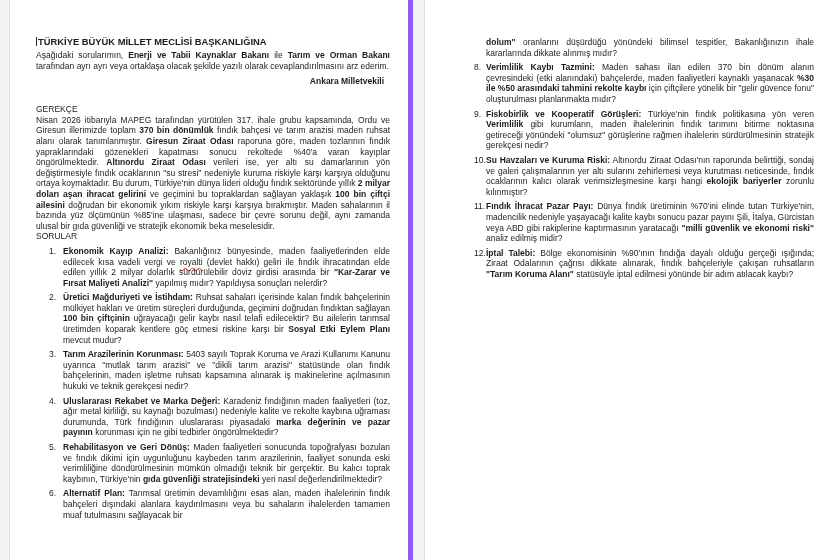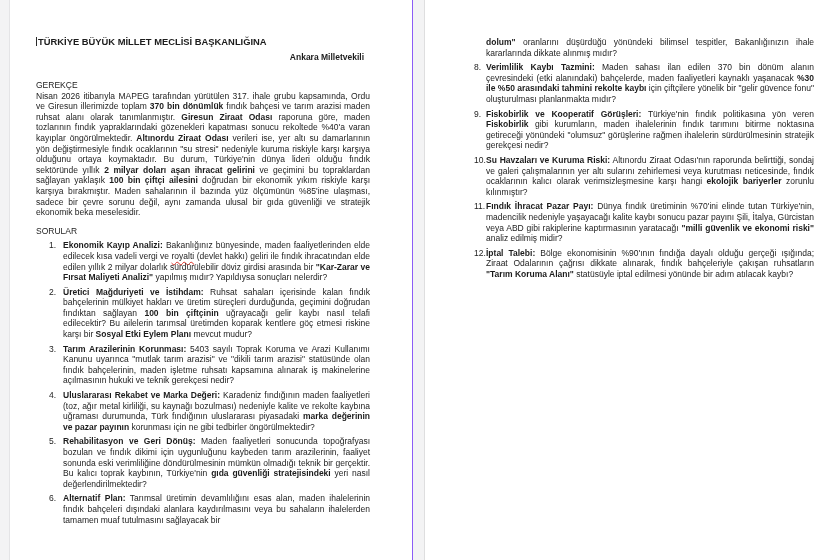--- a/index.html
+++ b/index.html
@@ -8,36 +8,36 @@
     position:relative; width:820px; height:560px;
     font-family:"Liberation Sans", sans-serif;
     font-size:8.5px; line-height:10.6px; color:#1c1c1c;
     background:#f3f3f4;
   }
   .page {
     position:absolute; top:0; height:560px; background:#ffffff; overflow:hidden;
   }
   .page-1 {
     left:9px; width:404px;
-    border-left:1px solid #e4e4e6; border-right:1px solid #8b5cf6;
-    padding:36px 42px 0 26px;
+    border-left:1px solid #e4e4e6; border-right:5px solid #8b5cf6;
+    padding:36px 18px 0 26px;
   }
   .page-2 {
     left:424px; width:396px;
     border-left:1px solid #dededf;
     padding:37px 6px 0 49px;
   }
   .doc-heading { font-weight:bold; font-size:9.4px; line-height:11px; text-align:left; }
   .caret { display:inline-block; width:1px; height:9.5px; background:#2a2a2a; vertical-align:-1px; margin-right:1px; }
   p.just { text-align:justify; }
   .intro { margin-top:3px; }
   .signature { text-align:right; font-weight:bold; margin-top:4px; padding-right:6px; line-height:13px; }
   .section-heading { font-weight:normal; text-align:left; }
   .h-gerekce { margin-top:16px; }
-  .h-sorular { margin-top:8px; }
+  .h-sorular { margin-top:0; }
   .rationale { margin-top:0; }
   .q-list { margin-top:2px; }
   .q-item { display:flex; margin-top:4px; }
   .page-1 .q-num { flex:0 0 14px; margin-left:13px; }
   .page-2 .q-num { flex:0 0 12px; margin-left:0; }
   .q-text { flex:1; text-align:justify; }
   .continuation { margin-left:12px; text-align:justify; }
   .b { font-weight:bold; }
   .misspelled {
     text-decoration-line:underline;
@@ -48,20 +48,21 @@
   }
 </style>
 </head>
 <body>
 
 <div class="canvas">
 
   <div class="page page-1">
     <div class="doc-heading"><span class="caret"></span><span>TÜRKİYE BÜYÜK MİLLET MECLİSİ BAŞKANLIĞINA</span></div>
 
+    <p class="just intro"><span>Aşağıdaki sorularımın, </span><span class="b">Enerji ve Tabii Kaynaklar Bakanı</span><span> ile </span><span class="b">Tarım ve Orman Bakanı</span><span> tarafından ayrı ayrı veya ortaklaşa olacak şekilde yazılı olarak cevaplandırılmasını arz ederim.</span></p>
 
     <div class="signature">
       <div>Ankara Milletvekili</div>
     </div>
 
     <div class="section-heading h-gerekce">GEREKÇE</div>
 
     <p class="just rationale"><span>Nisan 2026 itibarıyla MAPEG tarafından yürütülen 317. ihale grubu kapsamında, Ordu ve Giresun illerimizde toplam </span><span class="b">370 bin dönümlük</span><span> fındık bahçesi ve tarım arazisi maden ruhsat alanı olarak tanımlanmıştır. </span><span class="b">Giresun Ziraat Odası</span><span> raporuna göre, maden tozlarının fındık yapraklarındaki gözenekleri kapatması sonucu rekoltede %40'a varan kayıplar öngörülmektedir. </span><span class="b">Altınordu Ziraat Odası</span><span> verileri ise, yer altı su damarlarının yön değiştirmesiyle fındık ocaklarının "su stresi" nedeniyle kuruma riskiyle karşı karşıya olduğunu ortaya koymaktadır. Bu durum, Türkiye'nin dünya lideri olduğu fındık sektöründe yıllık </span><span class="b">2 milyar doları aşan ihracat gelirini</span><span> ve geçimini bu topraklardan sağlayan yaklaşık </span><span class="b">100 bin çiftçi ailesini</span><span> doğrudan bir ekonomik yıkım riskiyle karşı karşıya bırakmıştır. Maden sahalarının il bazında yüz ölçümünün %85'ine ulaşması, sadece bir çevre sorunu değil, aynı zamanda ulusal bir gıda güvenliği ve stratejik ekonomik beka meselesidir.</span></p>
 
     <div class="section-heading h-sorular">SORULAR</div>
@@ -97,21 +98,21 @@
   <div class="page page-2">
     <p class="continuation"><span class="b">dolum"</span><span> oranlarını düşürdüğü yönündeki bilimsel tespitler, Bakanlığınızın ihale kararlarında dikkate alınmış mıdır?</span></p>
 
     <div class="q-list">
         <div class="q-item">
           <span class="q-num">8.</span>
           <span class="q-text"><span class="b">Verimlilik Kaybı Tazmini:</span><span> Maden sahası ilan edilen 370 bin dönüm alanın çevresindeki (etki alanındaki) bahçelerde, maden faaliyetleri kaynaklı yaşanacak </span><span class="b">%30 ile %50 arasındaki tahmini rekolte kaybı</span><span> için çiftçilere yönelik bir "gelir güvence fonu" oluşturulması planlanmakta mıdır?</span></span>
         </div>
         <div class="q-item">
           <span class="q-num">9.</span>
-          <span class="q-text"><span class="b">Fiskobirlik ve Kooperatif Görüşleri:</span><span> Türkiye'nin fındık politikasına yön veren </span><span class="b">Fiskobirlik</span><span> gibi kurumların, maden ihalelerinin fındık tarımını bitirme noktasına getireceği yönündeki "olumsuz" görüşlerine rağmen ihalelerin sürdürülmesinin stratejik gerekçesi nedir?</span></span>
+          <span class="q-text"><span class="b">Fiskobirlik ve Kooperatif Görüşleri:</span><span> Türkiye'nin fındık politikasına yön veren </span><span class="b">Verimlilik</span><span> gibi kurumların, maden ihalelerinin fındık tarımını bitirme noktasına getireceği yönündeki "olumsuz" görüşlerine rağmen ihalelerin sürdürülmesinin stratejik gerekçesi nedir?</span></span>
         </div>
         <div class="q-item">
           <span class="q-num">10.</span>
           <span class="q-text"><span class="b">Su Havzaları ve Kuruma Riski:</span><span> Altınordu Ziraat Odası'nın raporunda belirttiği, sondaj ve galeri çalışmalarının yer altı sularını zehirlemesi veya kurutması neticesinde, fındık ocaklarının kalıcı olarak verimsizleşmesine karşı hangi </span><span class="b">ekolojik bariyerler</span><span> zorunlu kılınmıştır?</span></span>
         </div>
         <div class="q-item">
           <span class="q-num">11.</span>
           <span class="q-text"><span class="b">Fındık İhracat Pazar Payı:</span><span> Dünya fındık üretiminin %70'ini elinde tutan Türkiye'nin, madencilik nedeniyle yaşayacağı kalite kaybı sonucu pazar payını Şili, İtalya, Gürcistan veya ABD gibi rakiplerine kaptırmasının yaratacağı </span><span class="b">"milli güvenlik ve ekonomi riski"</span><span> analiz edilmiş midir?</span></span>
         </div>
         <div class="q-item">

